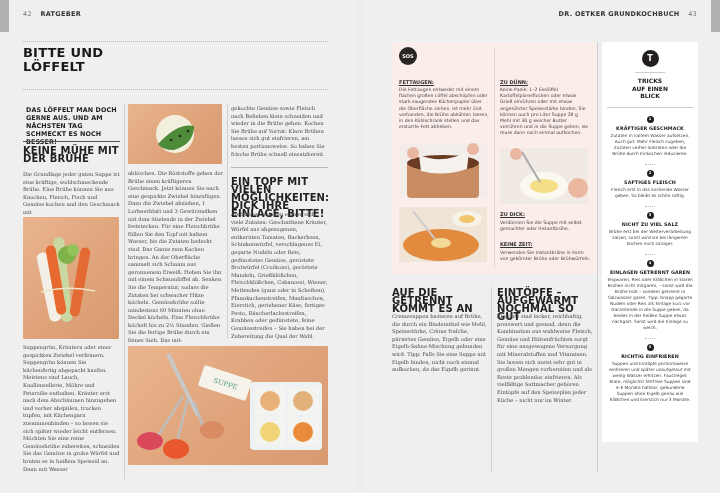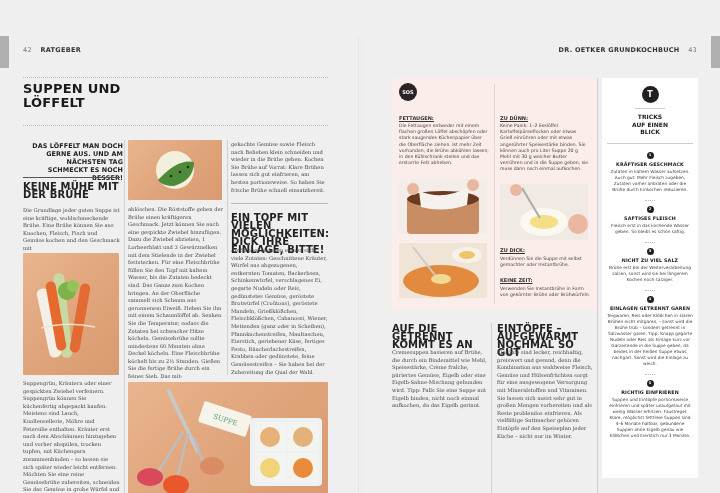--- a/index.html
+++ b/index.html
@@ -1,18 +1,18 @@
 <!DOCTYPE html>
 <html><head>
   <meta charset="utf-8">
   <style>
     * { box-sizing: border-box; margin: 0; padding: 0; }
     html, body { width: 720px; height: 493px; overflow: hidden; background: #efefef; }
     body { position: relative; font-family: "DejaVu Serif", serif; color: #333; }
-    .abs { position: absolute; margin-top: 36px; }
+    .abs { position: absolute; }
 
     .page-tab-left { left: 0; top: 0; width: 9px; height: 32px; background: #b0b0b0; }
     .page-tab-right { right: 0; top: 0; width: 9px; height: 32px; background: #b0b0b0; }
     .gutter { left: 358px; top: 0; width: 4px; height: 493px; background: linear-gradient(to right, #e4e4e4, #f3f3f3, #e6e6e6); }
 
     .hdr { font-family: "DejaVu Sans", sans-serif; font-size: 6.5px; font-weight: bold; letter-spacing: 0.3px; color: #333; }
     .hdr .pn { font-weight: normal; color: #777; }
 
     .dotrule { height: 0; border-top: 1.5px dotted #b8b8b8; }
     .solidrule { height: 0; border-top: 1px solid #555; }
@@ -54,26 +54,26 @@
   <span style="margin-left:6px;">RATGEBER</span>
 </div>
 
 <div class="abs hdr" style="right:23px; top:10px; text-align:right;padding-left:11px;">
   <span>DR. OETKER GRUNDKOCHBUCH</span>
   <span class="pn" style="margin-left:6px;">43</span>
 </div>
 
 <div class="abs dotrule" style="left:23px; top:41px; width:305px;"></div>
 <div class="abs title" style="left:23px; top:46px;">
-  <div>SUPPEN UND</div>
+  <div>BITTE UND</div>
   <div>LÖFFELT</div>
 </div>
 <div class="abs dotrule" style="left:23px; top:89px; width:305px;"></div>
 
-<div class="abs h-lead" style="left:26px; top:106px; width:97px;text-align:right;">DAS LÖFFELT MAN DOCH GERNE AUS. UND AM NÄCHSTEN TAG SCHMECKT ES NOCH BESSER!</div>
+<div class="abs h-lead" style="left:26px; top:106px; width:97px;">DAS LÖFFELT MAN DOCH GERNE AUS. UND AM NÄCHSTEN TAG SCHMECKT ES NOCH BESSER!</div>
 <div class="abs solidrule" style="left:23px; top:141px; width:97px;"></div>
 <div class="abs h-sec" style="left:23px; top:147px; width:97px;">KEINE MÜHE MIT DER BRÜHE</div>
 <div class="abs body" style="left:23px; top:171px; width:97px;">Die Grundlage jeder guten Suppe ist eine kräftige, wohlschmeckende Brühe. Eine Brühe können Sie aus Knochen, Fleisch, Fisch und Gemüse kochen und den Geschmack mit</div>
 
 <div class="abs photo photo-wood" style="left:23px; top:217px; width:96px; height:122px;">
   <svg width="96" height="122" viewBox="0 0 96 122">
     <rect x="20" y="35" width="12" height="70" rx="5" fill="#f3efe6" transform="rotate(-12 26 70)"></rect>
     <rect x="34" y="20" width="11" height="85" rx="5" fill="#c9d8a0" transform="rotate(-6 40 60)"></rect>
     <rect x="28" y="28" width="10" height="70" rx="5" fill="#e8692f" transform="rotate(-10 33 63)"></rect>
     <rect x="52" y="30" width="10" height="70" rx="5" fill="#e46a33" transform="rotate(10 57 65)"></rect>

